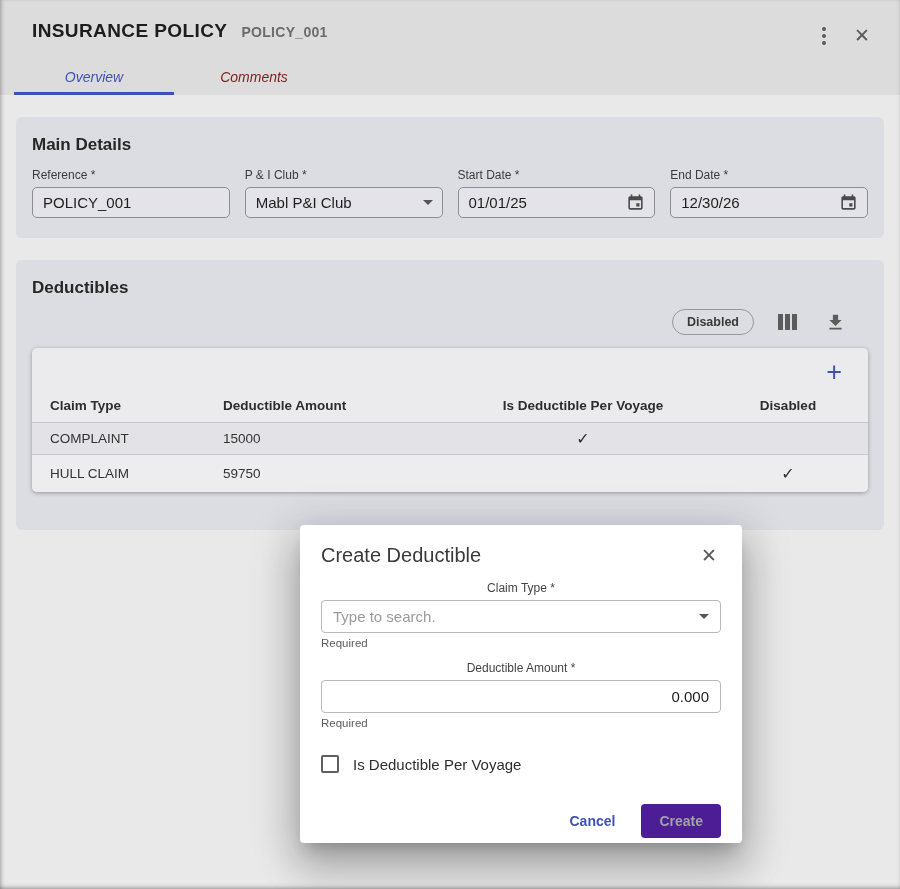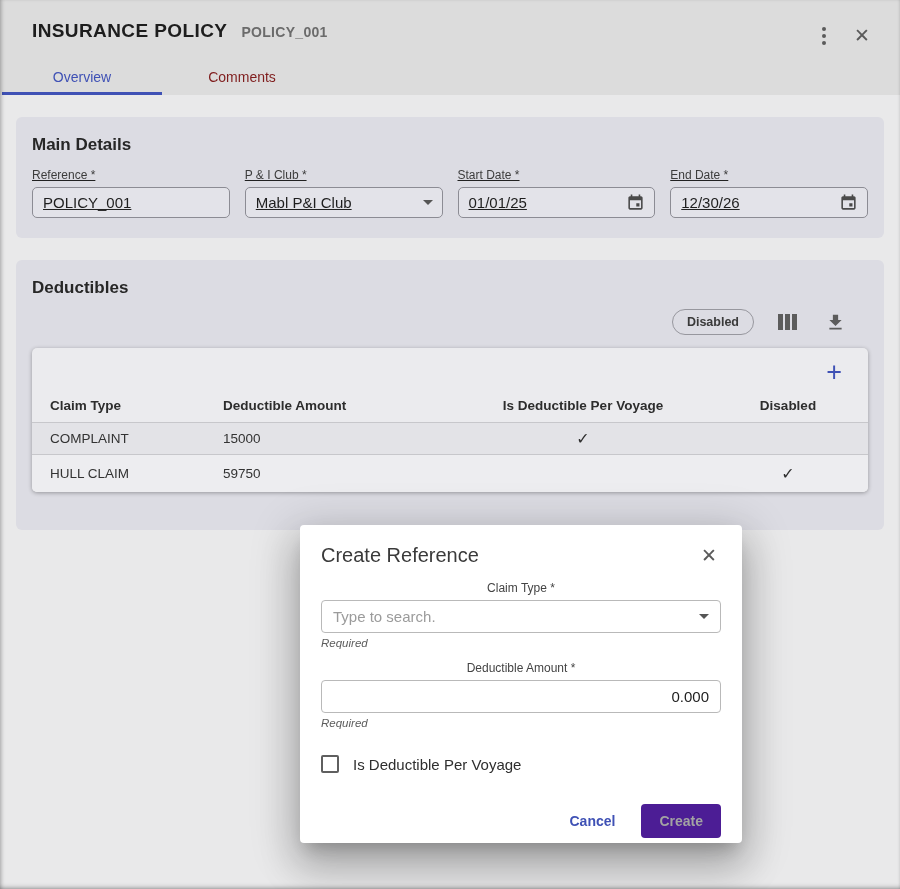--- a/index.html
+++ b/index.html
@@ -22,30 +22,30 @@
   .title-row{ display:flex; justify-content:space-between; align-items:flex-start; padding:20px 26px 0 32px; }
   .title-group{ display:flex; align-items:baseline; gap:14px; }
   h1{ font-size:19px; font-weight:700; letter-spacing:.4px; color:#1d1d1d; }
   .subtitle{ font-size:14px; font-weight:600; color:#6b6b6b; letter-spacing:.3px; }
   .header-actions{ display:flex; align-items:center; gap:20px; margin-top:2px; }
   .icon-btn{ background:none; border:none; cursor:pointer; color:#5a5a5a; display:flex; align-items:center; justify-content:center; padding:4px; }
   .kebab{ flex-direction:column; gap:3px; }
   .kebab i{ width:4px; height:4px; border-radius:50%; background:#5a5a5a; display:block; }
   .close-x{ font-size:19px; line-height:1; color:#5a5a5a; font-weight:400; }
 
-  .tabs{ display:flex; margin-top:13px; padding-left:2px; }
+  .tabs{ display:flex; margin-top:13px; padding-left:14px;font-style:italic; }
   .tab{ width:160px; height:33px; display:flex; align-items:center; justify-content:center; font-size:14px; color:#7f1d1d; cursor:pointer; border-bottom:3px solid transparent; }
   .tab.active{ color:#3f51b5; border-bottom-color:#3f51b5; }
 
   
   main{ padding:22px 16px 0; }
   .card{ background:#dcdce3; border-radius:6px; padding:18px 16px 20px; margin-bottom:22px; }
   h2{ font-size:17px; font-weight:700; color:#272727; }
 
-  .fields{ display:flex; gap:15px; margin-top:13px;text-decoration:underline; }
+  .fields{ display:flex; gap:15px; margin-top:13px; }
   .field{ flex:1; }
   .field label{ display:block; font-size:12px; color:#3c3c3c; margin-bottom:5px; }
   .control{ height:31px; background:#e3e3e9; border:1px solid #8c8c94; border-radius:5px; display:flex; align-items:center; padding:0 9px 0 10px; font-size:15px; color:#1e1e1e; }
   .control input{ width:100%; border:none; background:transparent; font:inherit; color:inherit; outline:none; }
   .control.select, .control.date{ justify-content:space-between; cursor:pointer; }
   .caret{ width:0; height:0; border-left:5px solid transparent; border-right:5px solid transparent; border-top:5px solid #555; display:inline-block; }
   .cal-icon svg{ display:block; }
 
   
   .card.deductibles{ padding-bottom:38px; }
@@ -72,21 +72,21 @@
     box-shadow:0 11px 15px -7px rgba(0,0,0,.2), 0 24px 38px 3px rgba(0,0,0,.18), 0 9px 46px 8px rgba(0,0,0,.16);
   }
   .modal-head{ display:flex; justify-content:space-between; align-items:center; }
   .modal-head h3{ font-size:20px; font-weight:500; color:#3a3a3a; }
   .mfield{ margin-top:12px; }
   .mfield label{ display:block; font-size:12px; color:#444; margin-bottom:5px;text-align:center; }
   .mcontrol{ height:33px; background:#fff; border:1px solid #b9b9b9; border-radius:4px; display:flex; align-items:center; padding:0 11px; }
   .mcontrol input{ width:100%; border:none; background:transparent; font-size:15px; color:#1e1e1e; outline:none; }
   .mcontrol input::placeholder{ color:#9b9b9b; }
   .mcontrol input.num{ text-align:right; }
-  .hint{ font-size:11.5px; color:#5c5c5c; margin-top:4px;font-style:italic; }
+  .hint{ font-size:11.5px; color:#5c5c5c; margin-top:4px; }
   .checkbox-row{ display:flex; align-items:center; gap:14px; margin-top:26px; cursor:pointer; }
   .checkbox-row input{ appearance:none; -webkit-appearance:none; width:18px; height:18px; border:2px solid #5f5f5f; border-radius:2px; background:#fff; margin:0; cursor:pointer; }
   .checkbox-row span{ font-size:15px; color:#2e2e2e; }
   .modal-actions{ display:flex; justify-content:flex-end; align-items:center; gap:26px; margin-top:31px; }
   .text-btn{ background:none; border:none; color:#3f51b5; font-size:14px; font-weight:600; cursor:pointer; }
   .create-btn{ background:#4c1d95; border:none; border-radius:4px; color:#a3a3a3; font-size:14px; font-weight:600; padding:9px 18px; cursor:default; }
 </style>
 </head>
 <body>
 
@@ -198,21 +198,21 @@
           <div class="c3 check"></div>
           <div class="c4 check">✓</div>
         </div>
       </div>
     </section>
 
   </main>
 
   <div class="modal">
     <div class="modal-head">
-      <h3>Create Reference</h3>
+      <h3>Create Deductible</h3>
       <button class="icon-btn">
           <span class="close-x">✕</span>
         </button>
     </div>
 
     <div class="mfield">
       <label>Claim Type *</label>
       <div class="mcontrol">
         <input placeholder="Type to search." style="">
         <i class="caret"></i>

